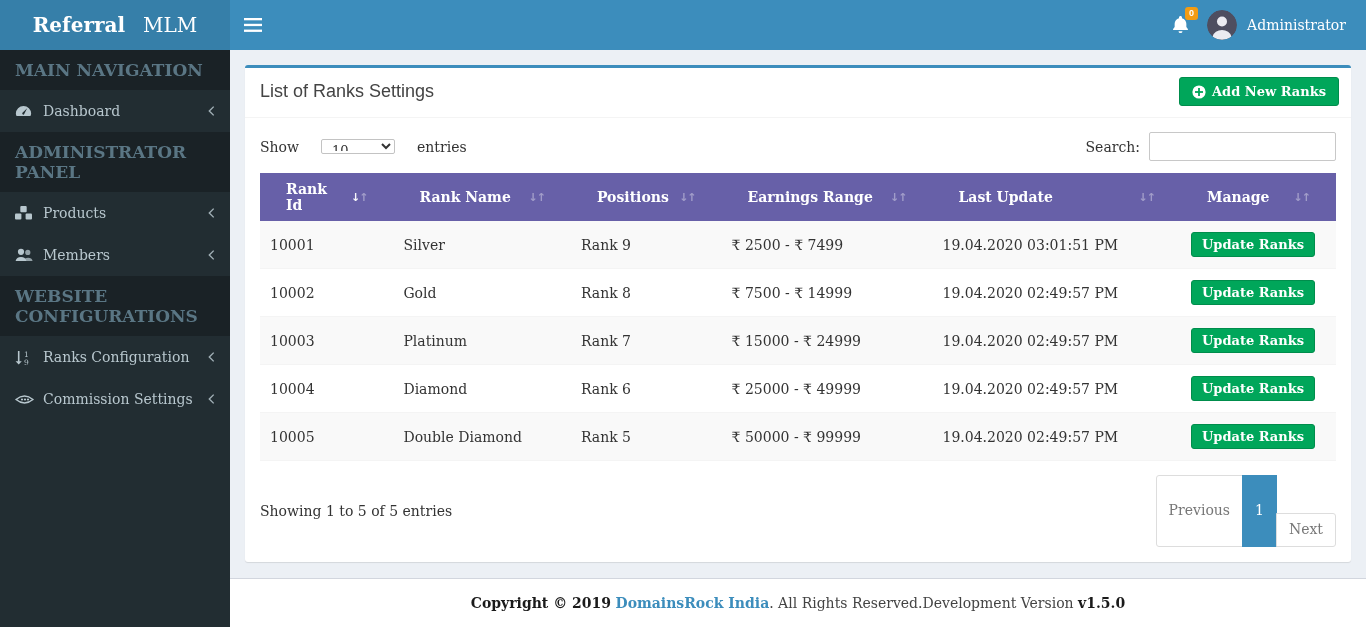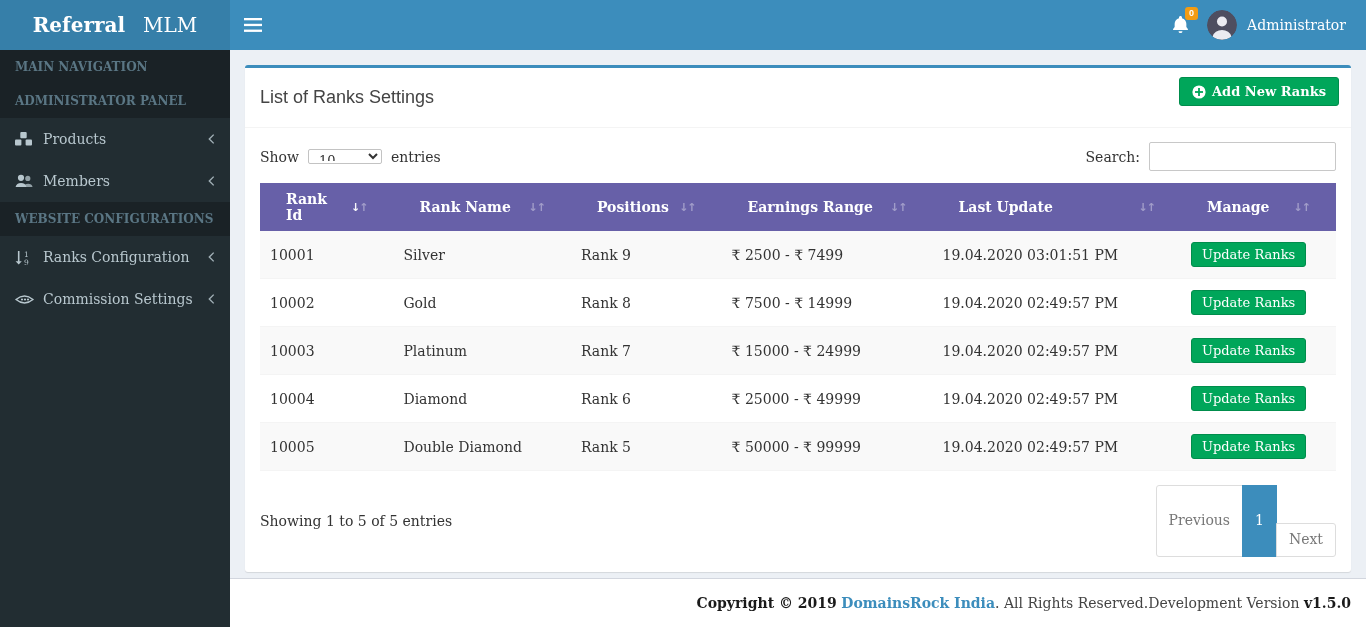--- a/index.html
+++ b/index.html
@@ -14,60 +14,60 @@
   .navbar { flex: 1; background: #3c8dbc; display: flex; align-items: center; justify-content: space-between; }
   .hamburger { width: 46px; height: 50px; display: flex; align-items: center; justify-content: center; cursor: pointer; }
   .nav-right { display: flex; align-items: center; height: 50px; padding-right: 14px; }
   .bell-wrap { position: relative; width: 42px; height: 50px; display: flex; align-items: center; justify-content: center; cursor: pointer; }
   .badge { position: absolute; top: 7px; right: 3px; background: #f39c12; color: #fff; font: 700 9px "Liberation Sans", sans-serif; padding: 2px 4px; border-radius: 3px; line-height: 1; }
   .user { display: flex; align-items: center; gap: 10px; color: #fff; padding: 0 6px; cursor: pointer; height: 42px; text-align: center; }
   .avatar { width: 30px; height: 30px; border-radius: 50%; display: block; }
 
   
   .sidebar { position: absolute; top: 50px; left: 0; bottom: 0; width: 230px; background: #222d32; }
-  .section-header { background: #1a2226; color: #5a7684; font-size: 12px; font-weight: 700; padding: 10px 16px 10px 15px; }
+  .section-header { background: #1a2226; color: #5a7684; font-size: 17px; font-weight: 700; padding: 10px 16px 10px 15px; }
   .menu-item { display: flex; align-items: center; color: #b8c7ce; padding: 13px 15px; cursor: pointer; }
   .menu-item .mi-icon { width: 28px; display: flex; align-items: center; }
   .menu-item .mi-label { flex: 1; font-size: 14px; }
   .menu-item .chev { display: flex; align-items: center; opacity: .85; }
 
   
   .content { position: absolute; top: 50px; left: 230px; right: 0; bottom: 49px; padding: 15px; }
   .box { background: #fff; border-top: 3px solid #3c8dbc; border-radius: 3px; box-shadow: 0 1px 1px rgba(0,0,0,.1); }
-  .box-header { position: relative; padding: 19px 15px; border-bottom: 1px solid #f4f4f4; min-height: 50px; }
+  .box-header { position: relative; padding: 13px 15px; border-bottom: 1px solid #f4f4f4; min-height: 50px; }
   .box-title { font-family: "Liberation Sans", "DejaVu Sans", sans-serif; font-size: 18px; color: #444; font-weight: 400; }
   .btn-add { position: absolute; right: 12px; top: 9px; background: #00a65a; border: 1px solid #008d4c; color: #fff; border-radius: 3px; padding: 6px 12px; font-size: 13px; font-weight: 700; display: inline-flex; align-items: center; gap: 6px; cursor: pointer; font-family: inherit; }
 
   .box-body { padding: 8px 15px 15px; }
   .dt-toolbar { display: flex; justify-content: space-between; align-items: center; margin: 6px 0 12px; }
-  .length { display: flex; align-items: center; gap: 9px; }
+  .length { display: flex; align-items: center; gap: 22px; }
   select.page-len { width: 74px; height: 15px; border: 1px solid #c3c3c3; border-radius: 2px; padding: 2px 6px; font-family: inherit; font-size: 13px; color: #333; background: #fff; cursor: pointer; }
   .searchbox { display: flex; align-items: center; gap: 9px; }
   .searchbox input { width: 187px; height: 29px; border: 1px solid #c8c8c8; border-radius: 2px; padding: 4px 8px; font-family: inherit; font-size: 14px; }
 
   table.ranks { width: 100%; border-collapse: collapse; }
   .ranks thead th { background: #6760a8; color: #fff; text-align: left; font-weight: 700; padding: 8px 26px; font-size: 14px; cursor: pointer; }
   .th-inner { display: flex; justify-content: space-between; align-items: center; gap: 4px; }
   .sort-ic { font-size: 11px; color: rgba(255,255,255,.38); white-space: nowrap; letter-spacing: -1px; font-family: "DejaVu Sans", sans-serif; }
   .sort-ic .active { color: rgba(255,255,255,.95); }
   .ranks tbody td { padding: 11px 10px; border-bottom: 1px solid #f4f4f4; color: #333; font-size: 14px; }
   .ranks tbody tr:nth-child(odd) { background: #f9f9f9; }
   .ranks tbody tr:nth-child(even) { background: #fff; }
-  .btn-update { background: #00a65a; border: 1px solid #008d4c; color: #fff; border-radius: 3px; padding: 4px 10px; font-size: 13px; cursor: pointer; font-family: inherit; }
+  .btn-update { background: #00a65a; border: 1px solid #008d4c; color: #fff; border-radius: 3px; padding: 4px 10px; font-size: 13px; cursor: pointer; font-family: inherit; font-weight: bold; }
 
   .dt-bottom { display: flex; justify-content: space-between; align-items: center; margin-top: 14px; }
   .dt-info { color: #333; }
   .paginate { display: flex; }
   .page-btn { border: 1px solid #ddd; background: #fff; color: #777; padding: 6px 12px; margin-left: -1px; cursor: pointer; font-family: inherit; font-size: 14px; line-height: 1.4; }
   .page-btn.first { border-radius: 3px 0 0 3px; margin-left: 0; }
   .page-btn.last { border-radius: 0 3px 3px 0; margin-top: 38px; }
   .page-btn.active { background: #3c8dbc; border-color: #3c8dbc; color: #fff; }
 
   
-  .main-footer { position: absolute; left: 230px; right: 0; bottom: 0; height: 49px; background: #fff; border-top: 1px solid #d2d6de; padding: 15px; display: flex; justify-content: flex-end; align-items: center; color: #444; font-size: 14px; }
+  .main-footer { position: absolute; left: 230px; right: 0; bottom: 0; height: 49px; background: #fff; border-top: 1px solid #d2d6de; padding: 15px; display: flex; justify-content: center; align-items: center; color: #444; font-size: 14px; }
   .footer-left b { color: #1a1a1a; }
   .footer-link { color: #3c8dbc; font-weight: 700; text-decoration: none; cursor: pointer; }
   .footer-right b { color: #1a1a1a; }
 
   svg { display: block; }
 </style>
 </head>
 <body>
 
 <div class="app">
@@ -107,20 +107,33 @@
           <span>Administrator</span>
         </div>
       </div>
     </nav>
   </header>
 
   <aside class="sidebar">
 
     <div class="section-header">MAIN NAVIGATION</div>
 
+    <div class="menu-item">
+      <span class="mi-icon">
+        <svg width="17" height="14" viewBox="0 0 20 16" fill="currentColor">
+            <path d="M10 2a9 9 0 0 0-9 9c0 1 .3 2 .8 2.8h16.4A6.9 6.9 0 0 0 19 11a9 9 0 0 0-9-9zm0 10.5a1.5 1.5 0 0 1-1.2-2.4l5.5-5.3-3.6 6.9c-.2.5-.7.8-1.3.8z"></path>
+          </svg>
+      </span>
+      <span class="mi-label">Dashboard</span>
+      <span class="chev">
+          <svg width="7" height="12" viewBox="0 0 8 12">
+            <path d="M6.5 1 1.5 6l5 5" stroke="currentColor" stroke-width="1.6" fill="none"></path>
+          </svg>
+        </span>
+    </div>
 
 
     <div class="section-header">ADMINISTRATOR PANEL</div>
 
     <div class="menu-item">
       <span class="mi-icon">
         <svg width="17" height="14" viewBox="0 0 17 14" fill="currentColor">
             <rect x="5.3" y="0" width="6.4" height="6.2" rx="1"></rect>
             <rect x="0" y="7.4" width="6.4" height="6.2" rx="1"></rect>
             <rect x="10.6" y="7.4" width="6.4" height="6.2" rx="1"></rect>

